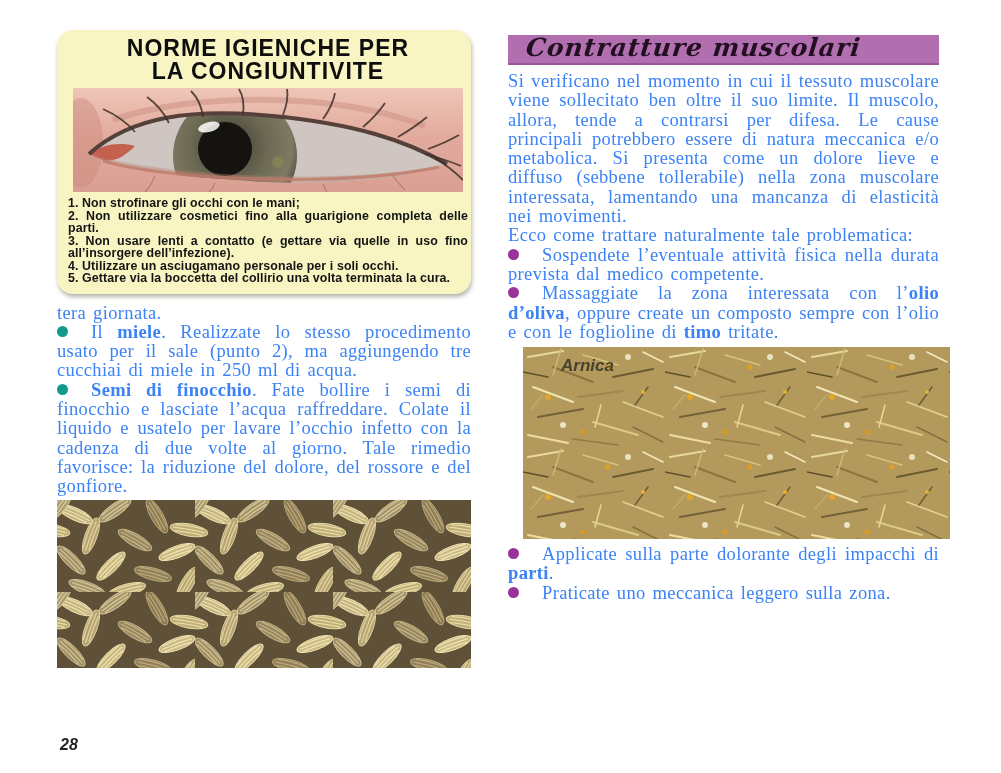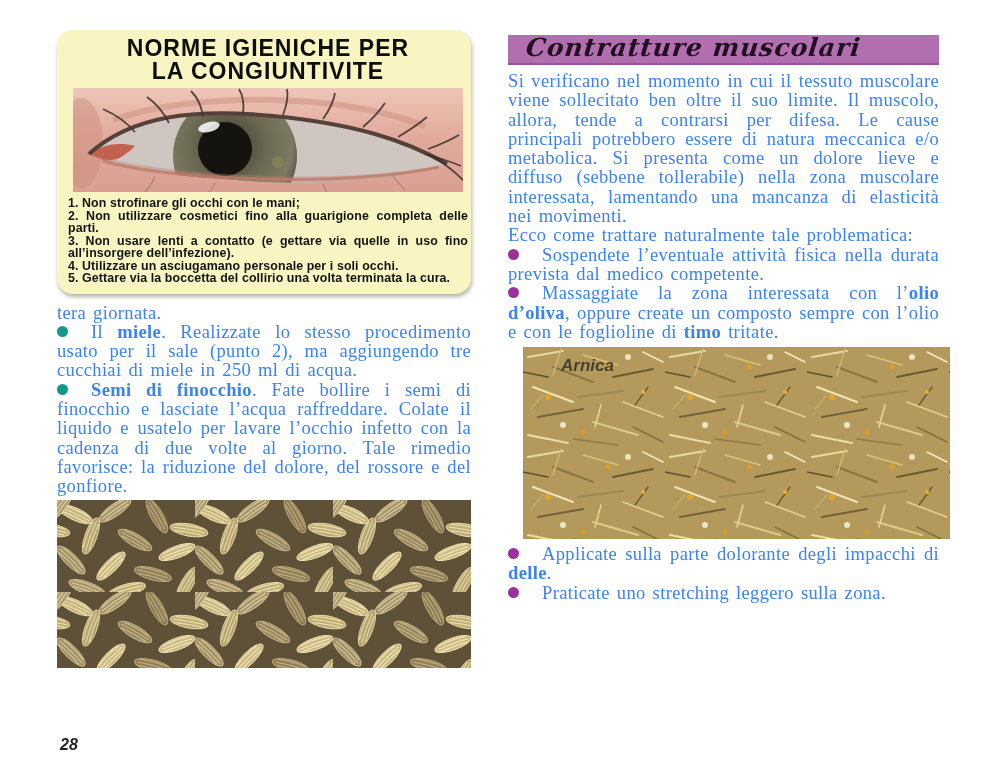--- a/index.html
+++ b/index.html
@@ -210,19 +210,19 @@
             <circle cx="105" cy="10" r="3" fill="#e8e2c0"></circle>
             <circle cx="40" cy="78" r="3" fill="#ece6c8"></circle>
           </pattern>
         </defs>
         <rect width="427" height="192" fill="url(#ap)"></rect>
         <text x="38" y="24" font-family="Liberation Sans, sans-serif" font-style="italic" font-weight="bold" font-size="17" fill="#47412f">Arnica</text>
       </svg>
     </div>
 
     <div class="bodytext">
-      <p><span class="dot purple"></span><span>Applicate sulla parte dolorante degli impacchi di </span><b>delle</b><span>.</span></p>
-      <p><span class="dot purple"></span><span>Praticate uno stretching leggero sulla zona.</span></p>
+      <p><span class="dot purple"></span><span>Applicate sulla parte dolorante degli impacchi di </span><b>parti</b><span>.</span></p>
+      <p><span class="dot purple"></span><span>Praticate uno meccanica leggero sulla zona.</span></p>
     </div>
   </div>
 
   <div class="page-number">28</div>
 </div>
 
 </body></html>

